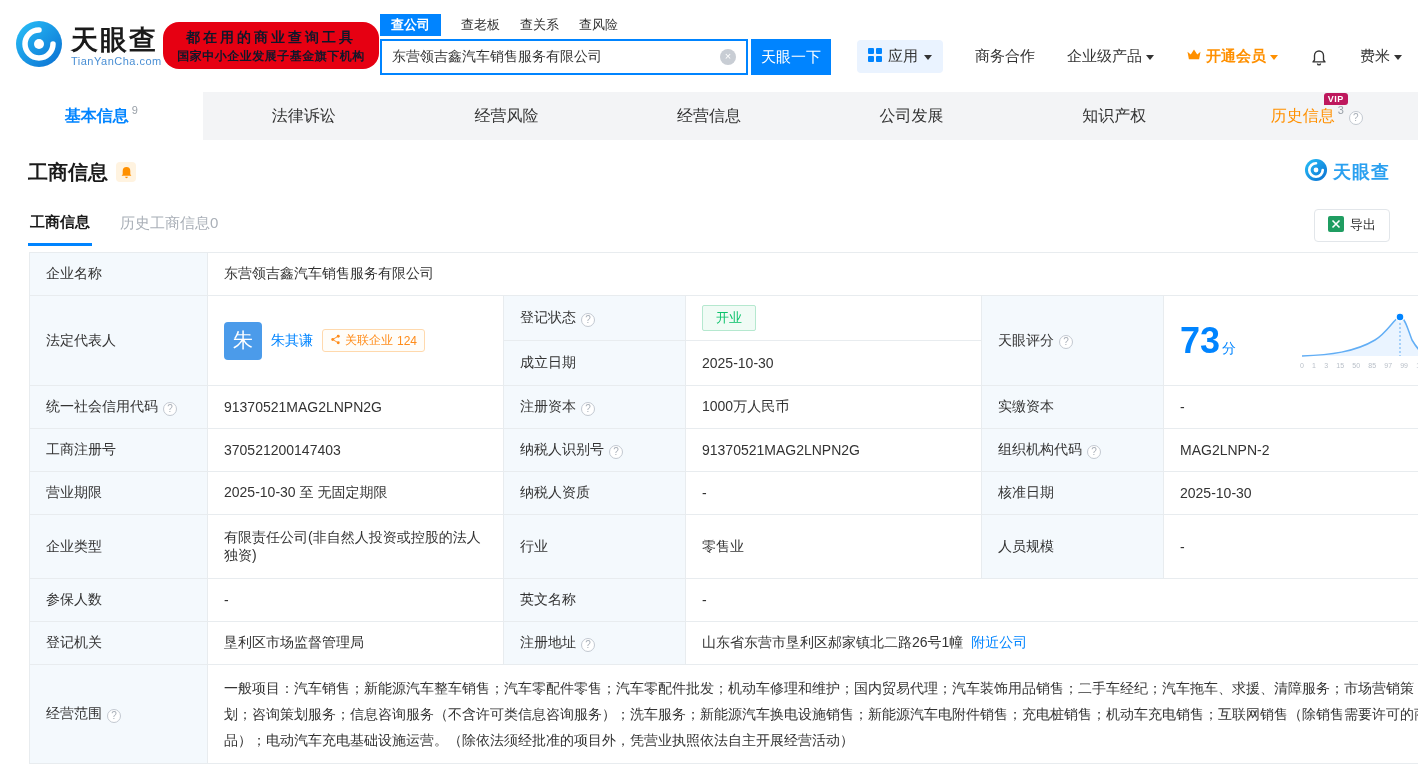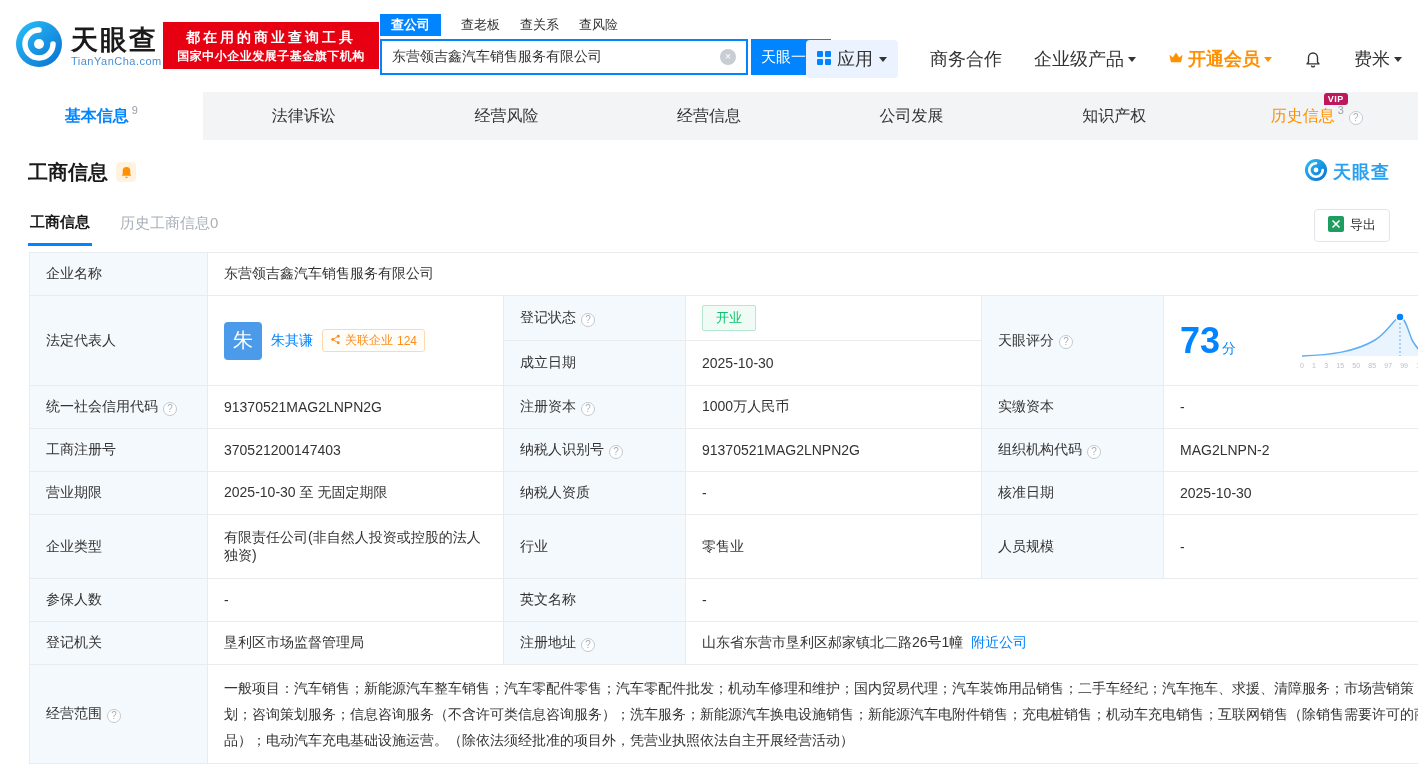--- a/index.html
+++ b/index.html
@@ -6,36 +6,36 @@
   body {
     width:1418px; height:783px; position:relative; background:#fff;
     font-family:"Liberation Sans","DejaVu Sans",sans-serif; overflow:hidden; color:#333;
   }
   
   .header { position:absolute; top:0; left:0; width:1418px; height:90px; background:#fff; }
   .logo { position:absolute; left:14px; top:19px; display:flex; align-items:center; cursor:pointer; }
   .logo-txt { margin-left:7px; }
   .logo-name { font-size:27px; font-weight:bold; color:#1a1a1a; letter-spacing:2px; line-height:30px; }
   .logo-domain { font-size:11px; color:#4a8fd4; letter-spacing:.5px; }
-  .banner { position:absolute; left:163px; top:22px; width:216px; height:47px; background:#e60012; color:#ffffff;
-    display:flex; flex-direction:column; justify-content:center; align-items:center; }
+  .banner { position:absolute; left:163px; top:22px; width:216px; height:47px; background:#e60012; color:#0f172a;
+    display:flex; flex-direction:column; justify-content:center; align-items:center;border-radius:16px; }
   .banner-l1 { font-size:14px; font-weight:bold; letter-spacing:3px; line-height:20px; }
   .banner-l2 { font-size:12px; font-weight:bold; letter-spacing:.5px; line-height:18px; }
   .search-area { position:absolute; left:380px; top:14px; }
   .search-tabs { display:flex; align-items:center; gap:20px; height:22px; margin-bottom:3px; }
   .stab { font-size:13px; color:#333; cursor:pointer; }
   .stab.active { background:#0084ff; color:#fff; font-weight:bold; padding:2px 11px; }
   .search-row { display:flex; }
   .search-box { width:368px; height:36px; border:2px solid #0084ff; display:flex; align-items:center; background:#fff; }
   .search-box input { flex:1; border:none; outline:none; font-size:14px; color:#333; padding:0 10px; background:transparent; font-family:inherit; }
   .clear-btn { width:16px; height:16px; border-radius:50%; background:#c8cdd4; color:#fff; font-size:11px; line-height:15px;
     text-align:center; margin-right:10px; cursor:pointer; flex:0 0 auto; }
   .search-btn { width:80px; height:36px; margin-left:3px; background:#0084ff; color:#fff; border:none; font-size:15px;
     cursor:pointer; font-family:inherit; }
-  .topnav { position:absolute; right:16px; top:40px; display:flex; align-items:center; gap:32px; font-size:18px; color:#333; }
+  .topnav { position:absolute; right:16px; top:40px; display:flex; align-items:center; gap:32px; font-size:15px; color:#333; }
   .apps-chip { background:#eaf3ff; border-radius:4px; padding:7px 11px; display:flex; align-items:center; gap:6px; cursor:pointer; }
   .nav-link { cursor:pointer; display:flex; align-items:center; gap:4px; }
   .vip-link { color:#ff9000; font-weight:bold;font-family:Liberation Mono, monospace; }
   .caret { width:0; height:0; border:4px solid transparent; border-top:5px solid currentColor; margin-top:5px; }
   .bell-btn { cursor:pointer; display:flex; }
   
   .navbar { position:absolute; top:92px; left:0; width:1418px; height:48px; background:#f3f4f6; display:flex; }
   .ntab { flex:1; display:flex; align-items:center; justify-content:center; font-size:16px; color:#333; cursor:pointer; }
   .ntab.active { background:#fff; color:#0084ff; font-weight:bold; }
   .ntab-inner { position:relative; display:inline-flex; align-items:flex-start; }

